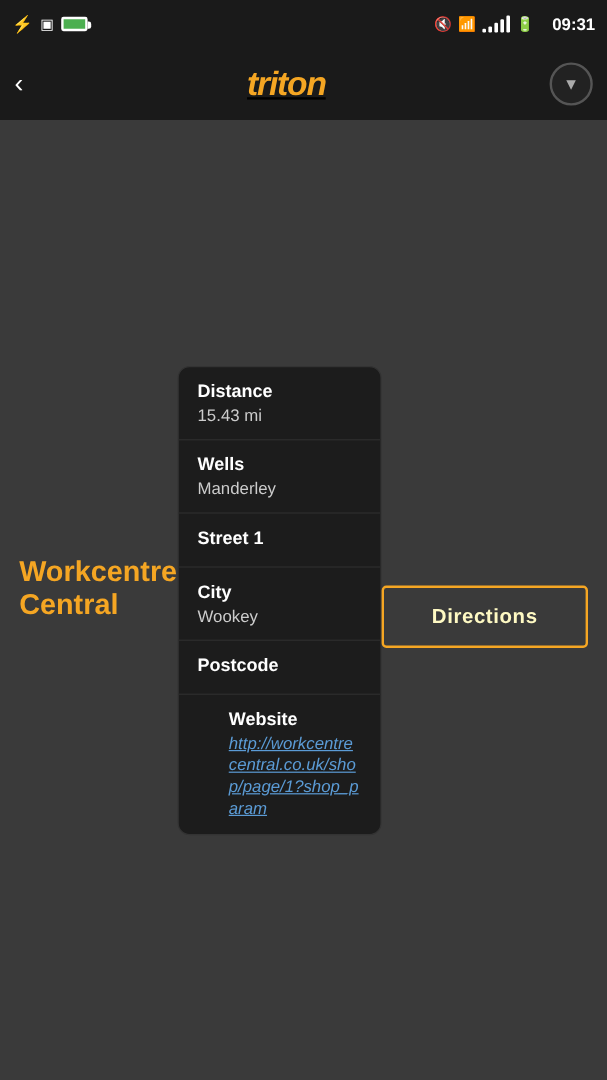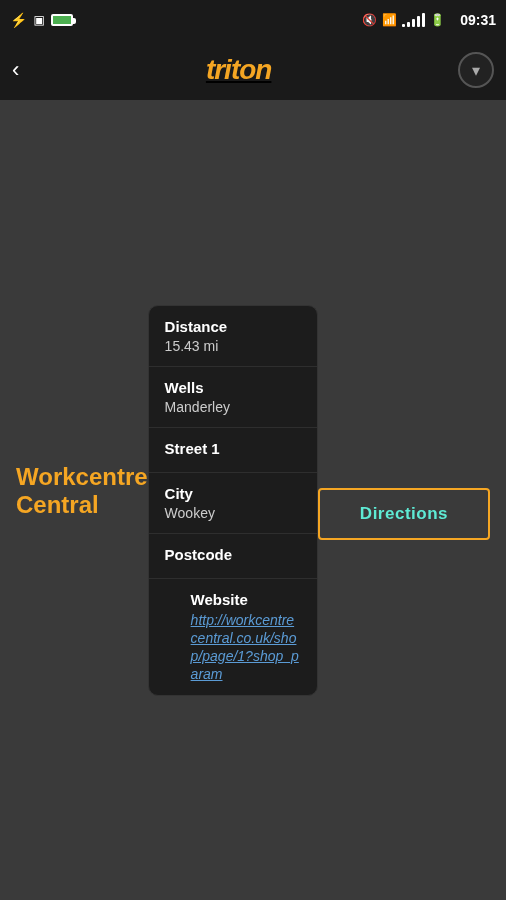--- a/index.html
+++ b/index.html
@@ -160,21 +160,21 @@
       font-style: italic;
     }
 
     
     .directions-btn {
       margin-top: 28px;
       padding: 14px 40px;
       background: transparent;
       border: 2px solid #f5a623;
       border-radius: 4px;
-      color: #5eead4;
+      color: #fef9c3;
       font-size: 17px;
       font-weight: bold;
       cursor: pointer;
       letter-spacing: 0.5px;
     }
 
     
     .signal-bars {
       display: flex;
       align-items: flex-end;

